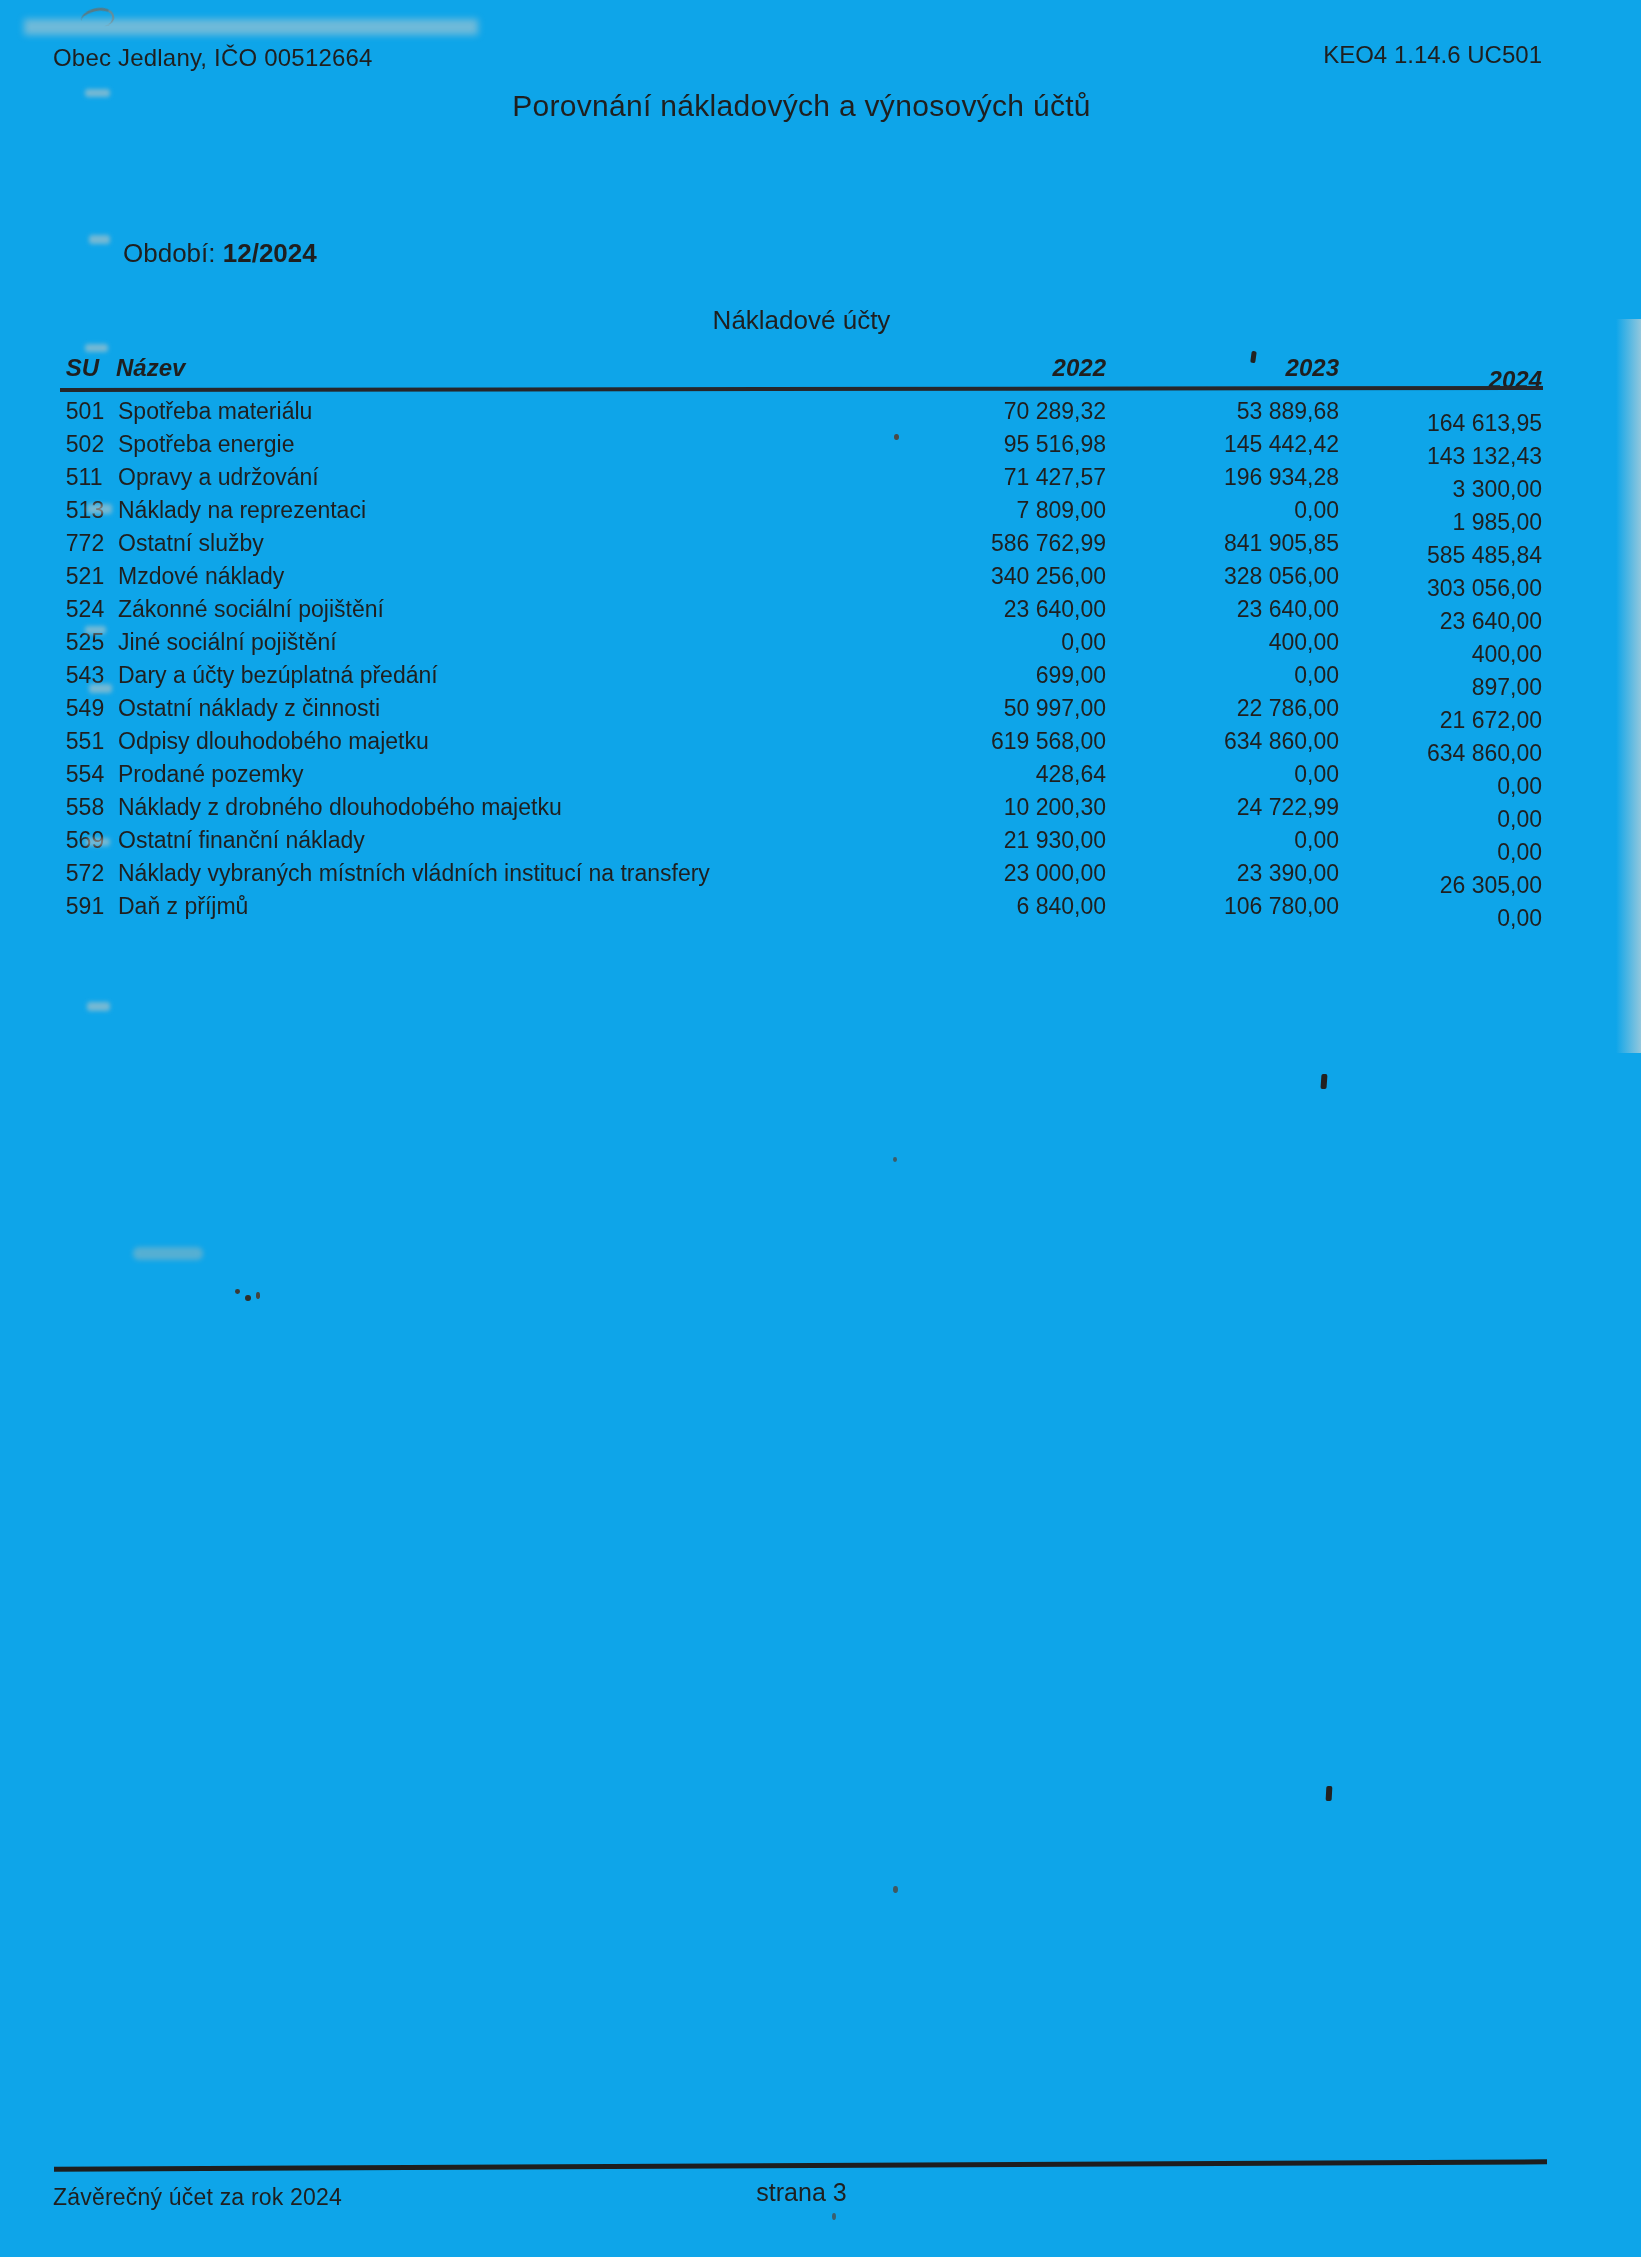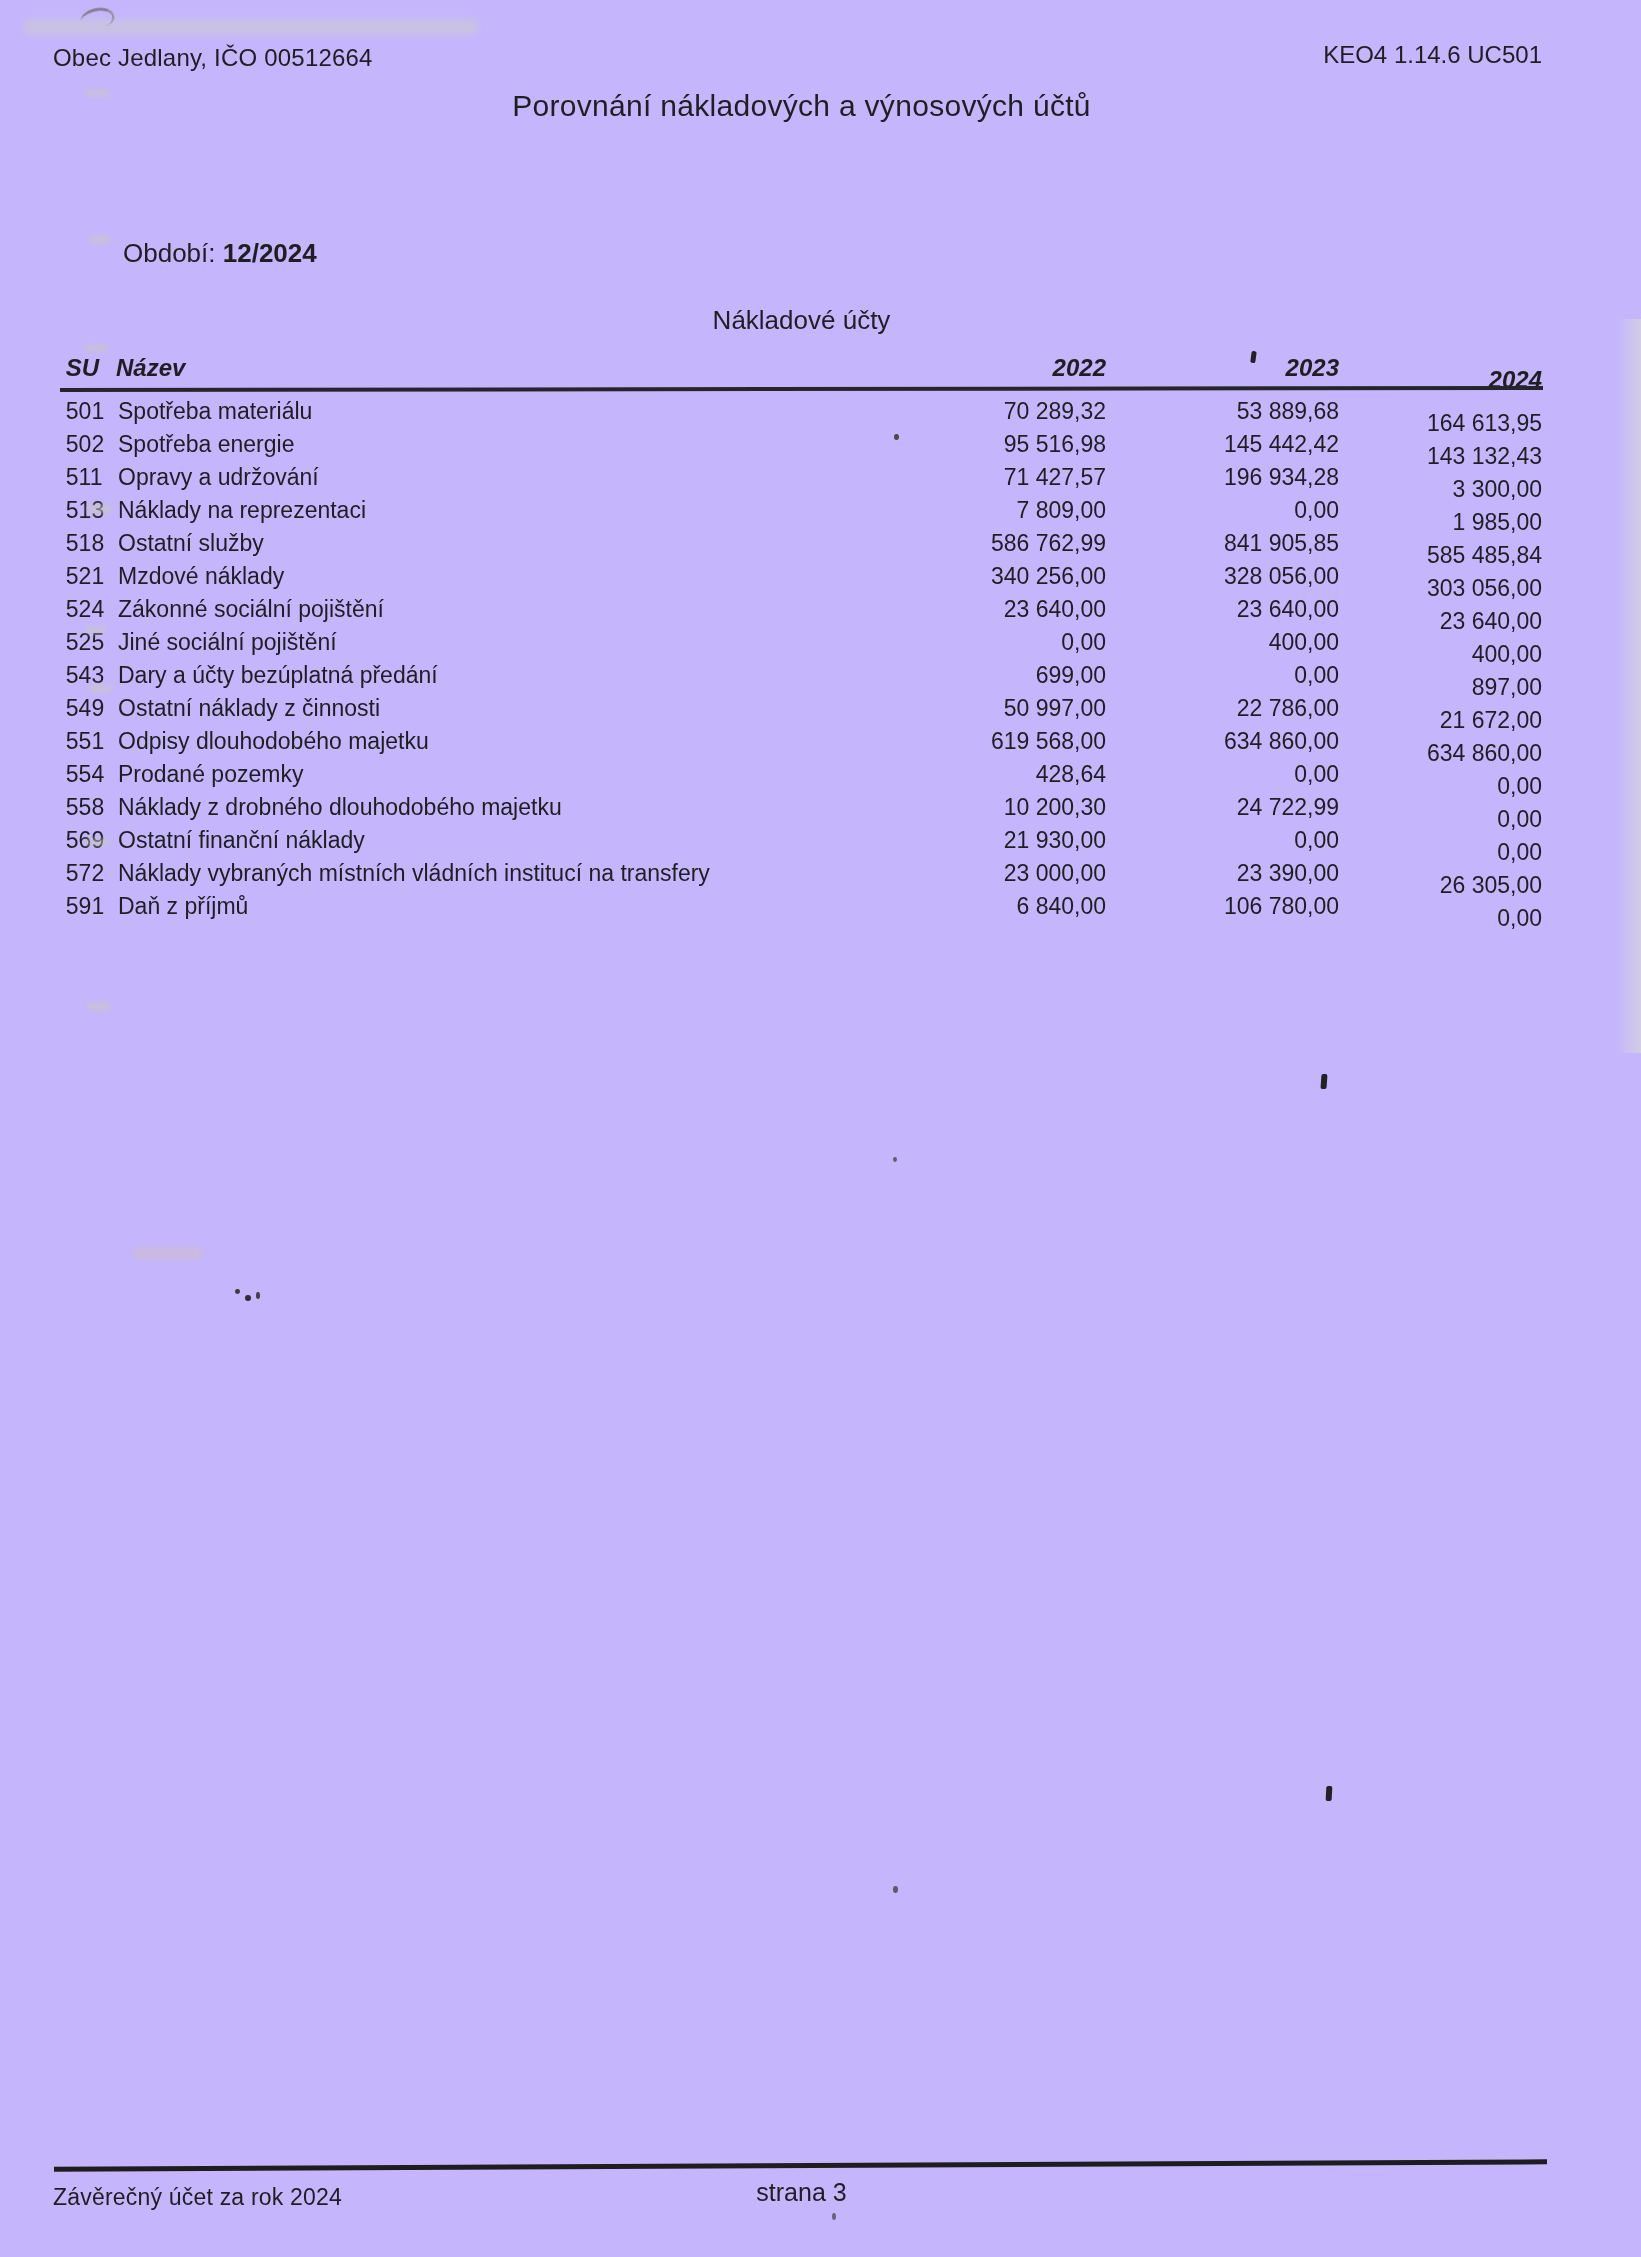--- a/index.html
+++ b/index.html
@@ -4,21 +4,21 @@
 <style>
   html,body{margin:0;padding:0;}
   body{
     width:1641px;height:2257px;
     background:#ffffff;
     font-family:"Liberation Sans", sans-serif;
     color:#1f1f1f;
     position:relative;
     overflow:hidden;
   }
-  .page{position:absolute;inset:0;background:#c4b5fd;}
+  .page{position:absolute;inset:0;background:#0ea5e9;}
 
   
   .hdr-left{position:absolute;left:53px;top:44px;font-size:24px;letter-spacing:0.2px;}
   .hdr-right{position:absolute;top:41px;left:0;width:1542px;text-align:right;font-size:24px;}
   .doc-title{position:absolute;top:89px;left:0;width:1603px;text-align:center;font-size:30px;letter-spacing:0.3px;}
   .period{position:absolute;left:123px;top:238px;font-size:26px;}
   .period b{font-weight:bold;}
   .section-title{position:absolute;top:305px;left:0;width:1603px;text-align:center;font-size:26px;font-weight:normal;}
 
   
@@ -117,21 +117,21 @@
       <span class="c-y c3">3 300,00</span>
     </div>
         <div class="trow">
       <span class="c-su">513</span>
       <span class="c-nazev">Náklady na reprezentaci</span>
       <span class="c-y c1">7 809,00</span>
       <span class="c-y c2">0,00</span>
       <span class="c-y c3">1 985,00</span>
     </div>
         <div class="trow">
-      <span class="c-su">518</span>
+      <span class="c-su">772</span>
       <span class="c-nazev">Ostatní služby</span>
       <span class="c-y c1">586 762,99</span>
       <span class="c-y c2">841 905,85</span>
       <span class="c-y c3">585 485,84</span>
     </div>
         <div class="trow">
       <span class="c-su">521</span>
       <span class="c-nazev">Mzdové náklady</span>
       <span class="c-y c1">340 256,00</span>
       <span class="c-y c2">328 056,00</span>

